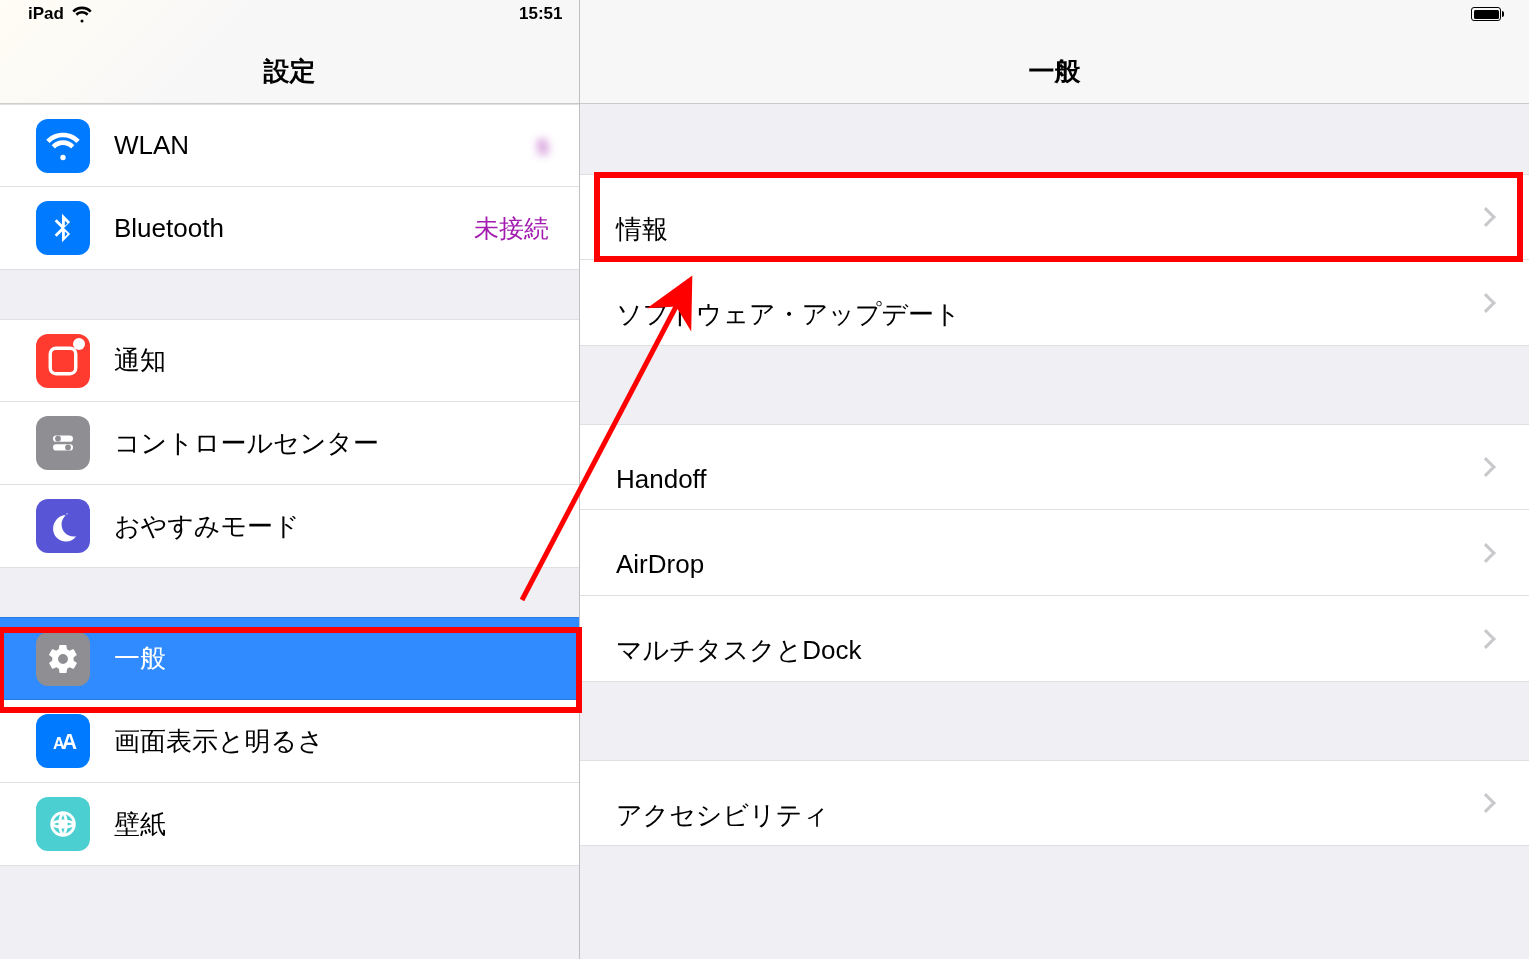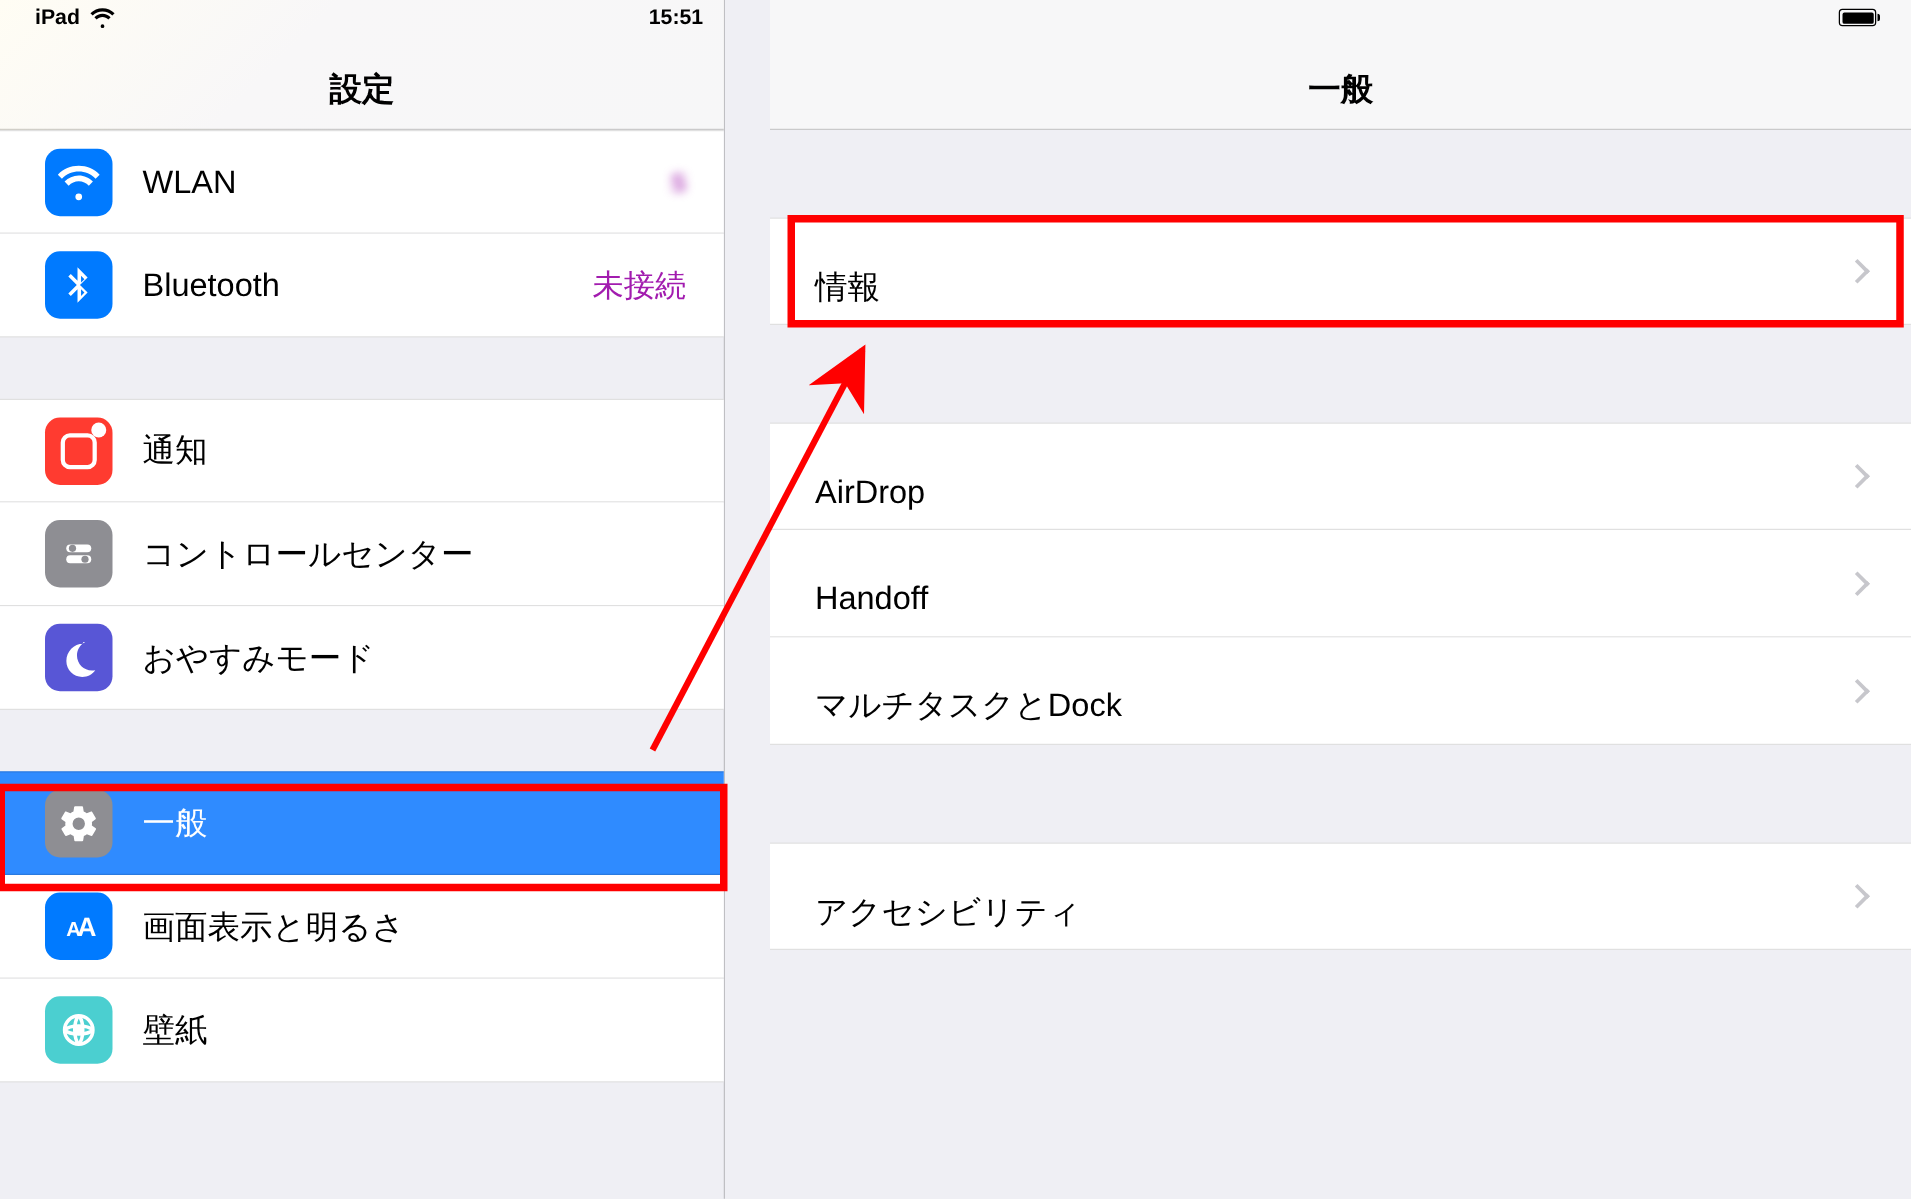--- a/index.html
+++ b/index.html
@@ -38,21 +38,21 @@
       width:2.5px; height:6px; background:#000; border-radius:0 2px 2px 0;
     }
     .battery-icon .fill{
       position:absolute; left:1.5px; top:1.5px; bottom:1.5px; width:90%;
       background:#000; border-radius:1.5px;
     }
     .wifi-icon { width:20px; height:20px; display:inline-flex; align-items:center;}
     .wifi-icon svg { width:20px; height:20px; }
 
     
-    .columns { position:absolute; top:0; bottom:0; left:0; right:0; display:flex;gap:36px; }
+    .columns { position:absolute; top:0; bottom:0; left:0; right:0; display:flex; }
     .sidebar {
       width: 580px;
       border-right: 1px solid rgba(0,0,0,0.2);
       background: #efeff4;
       display:flex; flex-direction:column;
       position: relative;
     }
     .detail { flex: 1; background:#efeff4; }
 
     .nav-header {
@@ -254,34 +254,38 @@
       <div class="nav-title">一般</div>
     </div>
 
     <div class="spacer-first"></div>
 
     <div class="dgroup" style="position:relative;">
       <div class="dcell">
         <div class="label">情報</div>
         <div class="chevron"></div>
       </div>
+      <div class="dcell">
+        <div class="label">ソフトウェア・アップデート</div>
+        <div class="chevron"></div>
+      </div>
       <div style="position:absolute; top:0; left:0; right:0;">
         <div class="annot" style="left:14px; top:-2px; right:6px; width:auto; height:90px; position:absolute;"></div>
       </div>
     </div>
 
     <div class="spacer"></div>
 
     <div class="dgroup">
       <div class="dcell">
+        <div class="label">Handoff</div>
+        <div class="chevron"></div>
+      </div>
+      <div class="dcell">
         <div class="label">AirDrop</div>
-        <div class="chevron"></div>
-      </div>
-      <div class="dcell">
-        <div class="label">Handoff</div>
         <div class="chevron"></div>
       </div>
       <div class="dcell">
         <div class="label">マルチタスクとDock</div>
         <div class="chevron"></div>
       </div>
     </div>
 
     <div class="spacer"></div>
 

